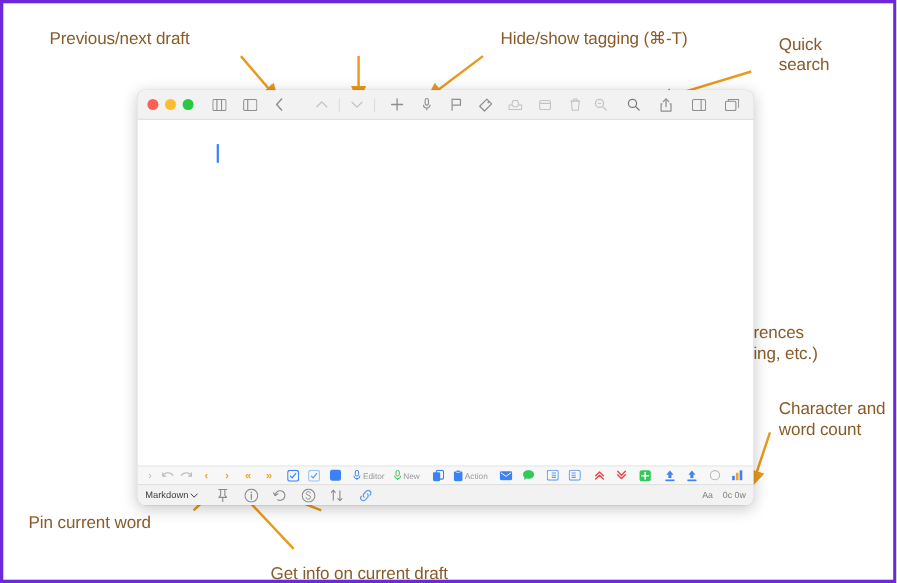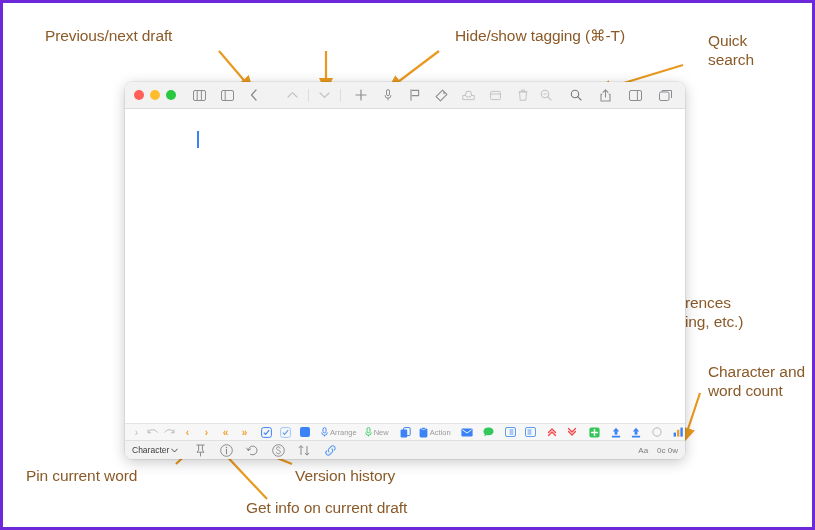--- a/index.html
+++ b/index.html
@@ -285,22 +285,21 @@
 access recent drafts</div>
   <div class="anno" style="left:140px; top:254px;">Select syntax for
 current draft</div>
   <div class="anno" style="left:603px; top:290px;">Editor preferences
 (fonts, spacing, etc.)</div>
   <div class="anno" style="left:205px; top:348px;">Action log</div>
   <div class="anno" style="left:321px; top:348px;">Arrange and link mode</div>
   <div class="anno" style="left:682px; top:359px;margin-left:23px;">Character and
 word count</div>
   <div class="anno" style="left:23px; top:463px;">Pin current word</div>
-  <div class="anno" style="left:292px; top:463px;">Version history</div>
-  <div class="anno" style="left:243px; top:495px;text-align:right;">Get info on current draft</div>
+  <div class="anno" style="left:243px; top:509px;text-align:right;">Get info on current draft</div>
 
   <div id="window">
 
     <div class="titlebar">
       <div class="traffic">
         <span class="dot red"></span>
         <span class="dot yellow"></span>
         <span class="dot green"></span>
       </div>
 
@@ -458,21 +457,21 @@
       <span class="kbtn" style="margin-left:3px;">
         <span class="sqicon" style="background:#3b82f6;"></span>
       </span>
 
       <span class="kbtn" style="margin-left:7px;">
         <svg width="7" height="10" viewBox="0 0 7 10">
             <rect x="2" y="0.6" width="3" height="5.2" rx="1.5" fill="none" stroke="#3b82f6" stroke-width="0.9"></rect>
             <path d="M0.7 5.4 a2.8 2.8 0 0 0 5.6 0" fill="none" stroke="#3b82f6" stroke-width="0.9"></path>
             <line x1="3.5" y1="8" x2="3.5" y2="9.4" stroke="#3b82f6" stroke-width="0.9"></line>
           </svg>
-        <span class="lbl">Arrange</span>
+        <span class="lbl">Editor</span>
       </span>
       <span class="kbtn" style="margin-left:5px;align-items:center;">
         <svg width="7" height="10" viewBox="0 0 7 10">
             <rect x="2" y="0.6" width="3" height="5.2" rx="1.5" fill="none" stroke="#34c759" stroke-width="0.9"></rect>
             <path d="M0.7 5.4 a2.8 2.8 0 0 0 5.6 0" fill="none" stroke="#34c759" stroke-width="0.9"></path>
             <line x1="3.5" y1="8" x2="3.5" y2="9.4" stroke="#34c759" stroke-width="0.9"></line>
           </svg>
         <span class="lbl">New</span>
       </span>
 
@@ -564,21 +563,21 @@
         <svg width="11" height="10" viewBox="0 0 11 10">
             <rect x="0.6" y="5.6" width="2.4" height="4" fill="#3b82f6"></rect>
             <rect x="4" y="2.8" width="2.4" height="6.8" fill="#f0a02a"></rect>
             <rect x="7.4" y="0.6" width="2.4" height="9" fill="#3b82f6"></rect>
           </svg>
       </span>
     </div>
 
     <div class="statusrow">
       <span class="syntaxsel">
-        <span>Character</span>
+        <span>Markdown</span>
         <svg width="7" height="5" viewBox="0 0 7 5">
             <polyline points="0.6,1 3.5,4 6.4,1" fill="none" stroke="#3c3c40" stroke-width="0.9" stroke-linecap="round"></polyline>
           </svg>
       </span>
 
       <span class="sicon">
         <svg width="11" height="13" viewBox="0 0 11 13">
             <line x1="1.4" y1="1" x2="9.6" y2="1" stroke="currentColor" stroke-width="1"></line>
             <path d="M3.6 1 L3.6 6.2 L2 8.2 L9 8.2 L7.4 6.2 L7.4 1" fill="none" stroke="currentColor" stroke-width="1" stroke-linejoin="round"></path>
             <line x1="5.5" y1="8.4" x2="5.5" y2="12.4" stroke="currentColor" stroke-width="1"></line>

